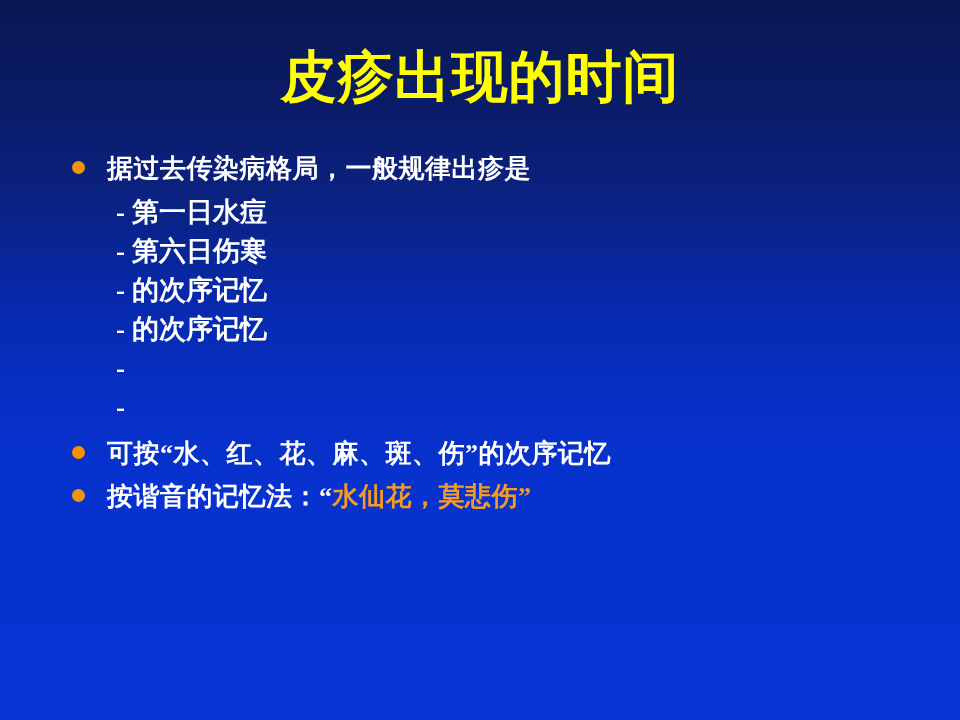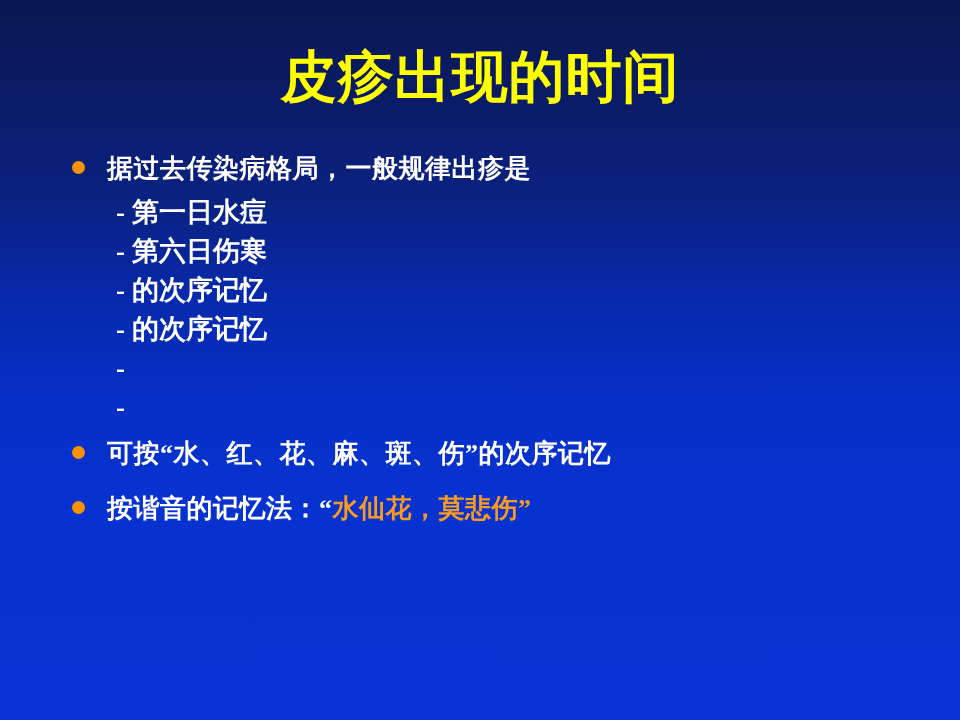--- a/index.html
+++ b/index.html
@@ -93,21 +93,21 @@
   .sub-dash {
     flex: 0 0 auto;
     margin-right: 7px;
     font-weight: bold;
   }
   .sub-label {
     flex: 0 0 auto;
   }
 
   .gap-before-2 { margin-top: 6px; }
-  .gap-before-3 { margin-top: 14px; }
+  .gap-before-3 { margin-top: 2px; }
 
   .orange-text { color: #f59a22; }
   .white-text  { color: #ffffff; }
 </style>
 </head>
 <body>
 
 <div id="slide">
 
   <div id="title">皮疹出现的时间</div>

